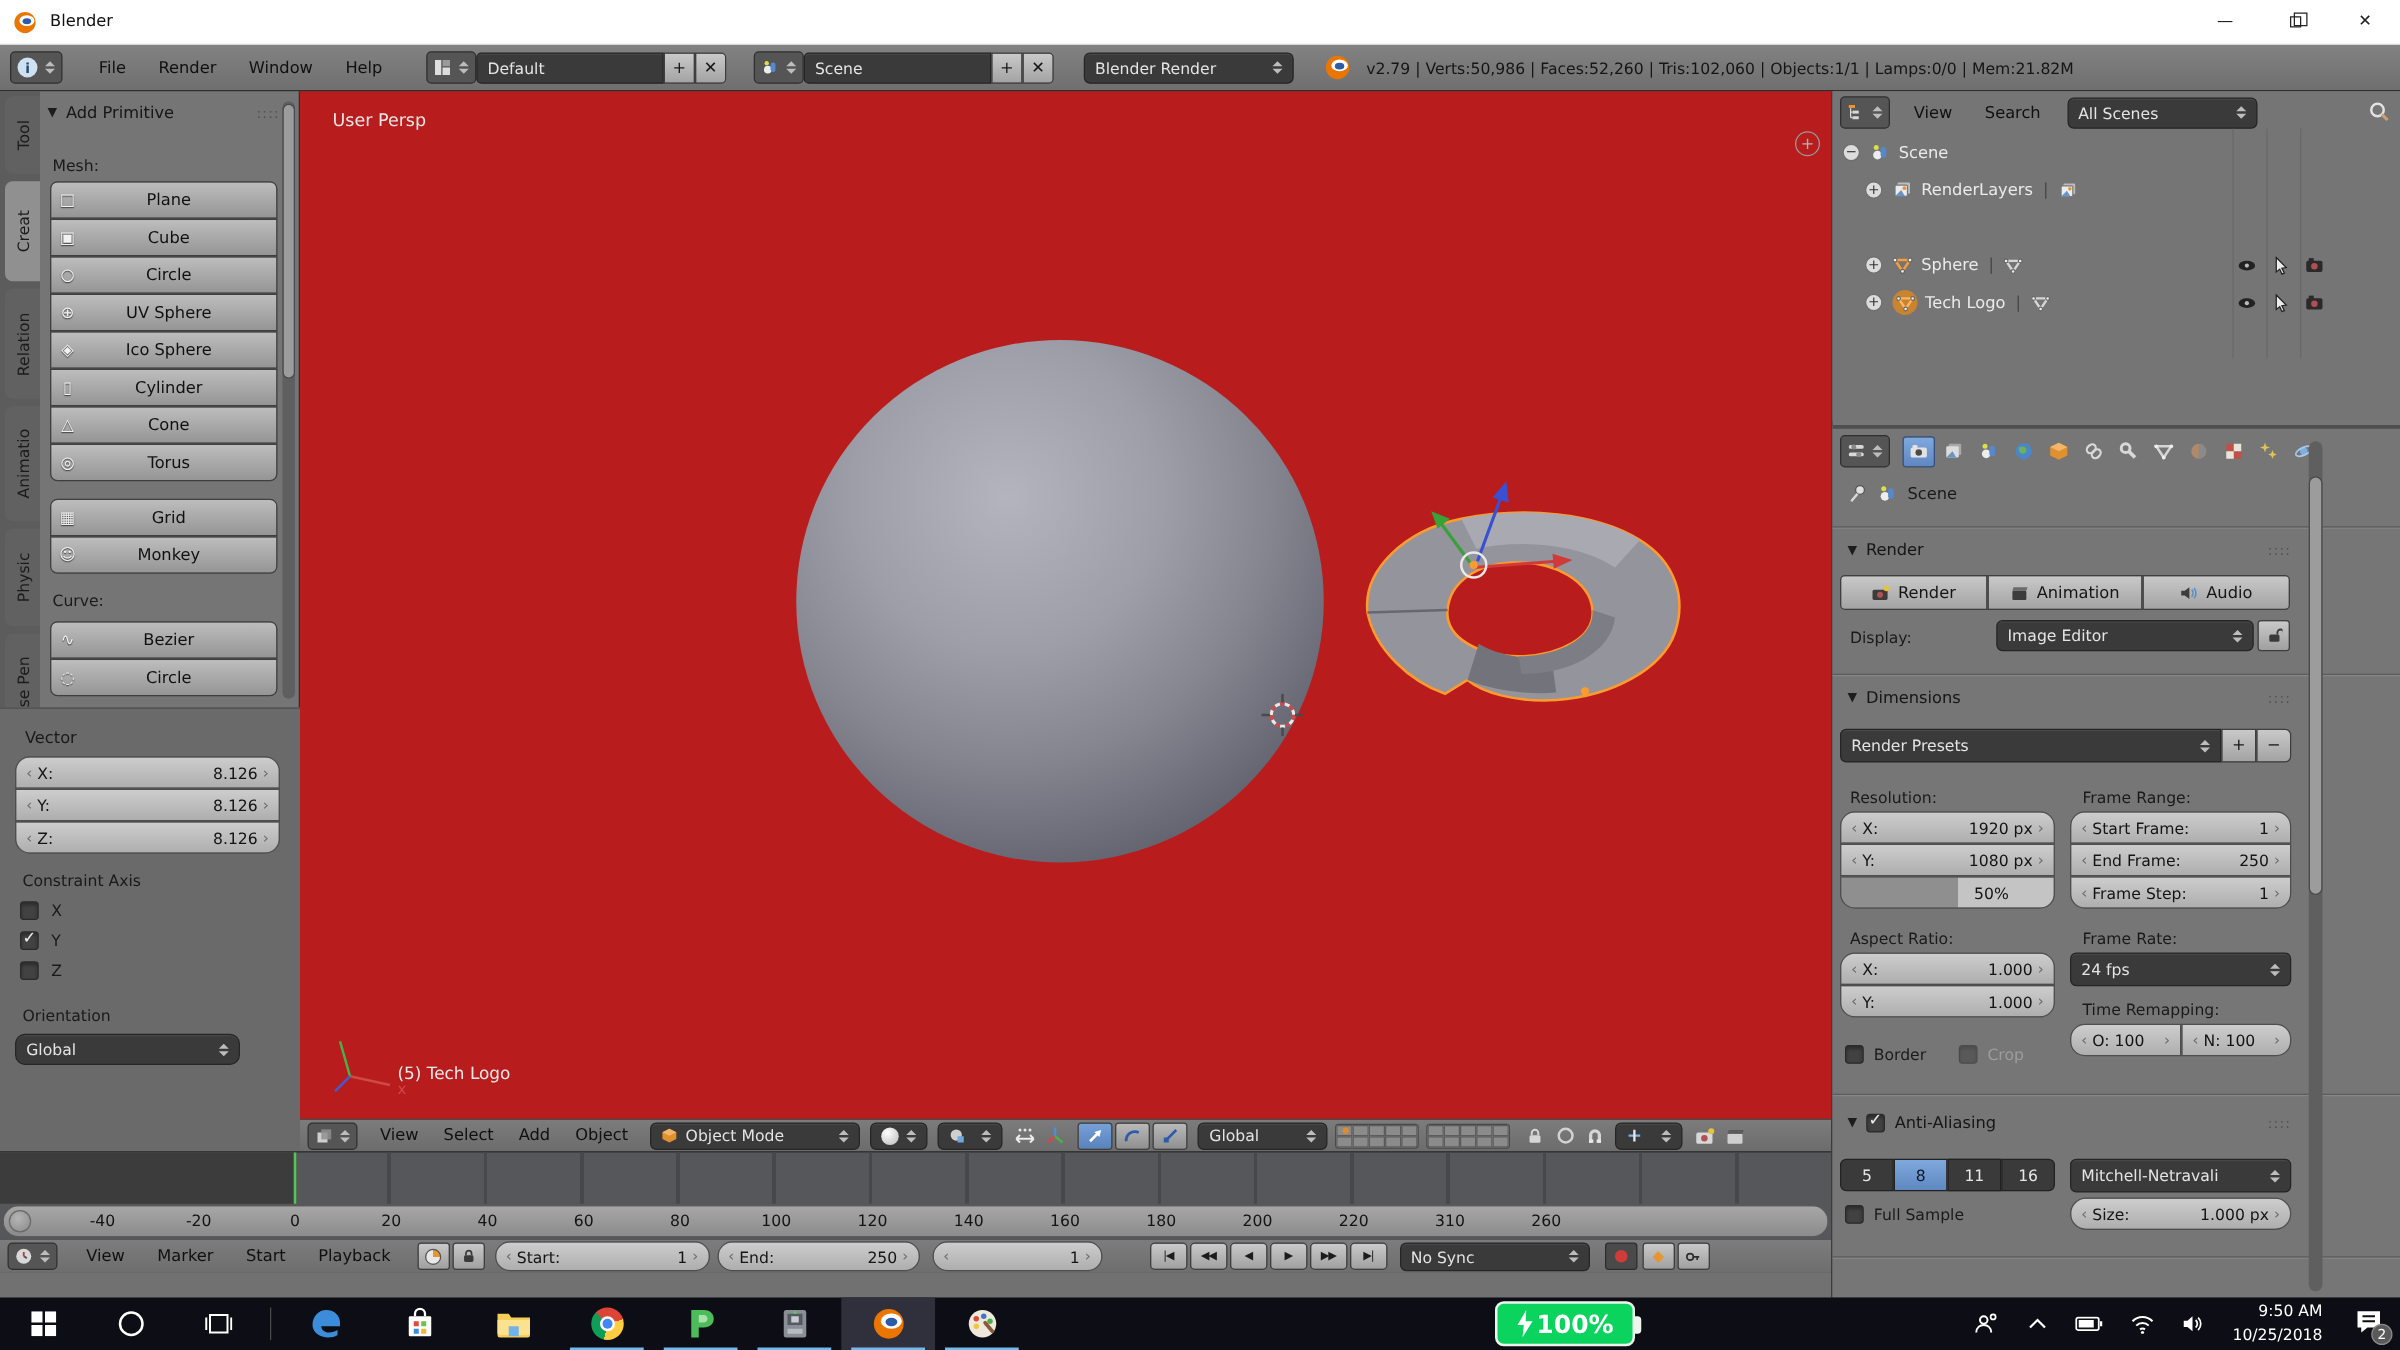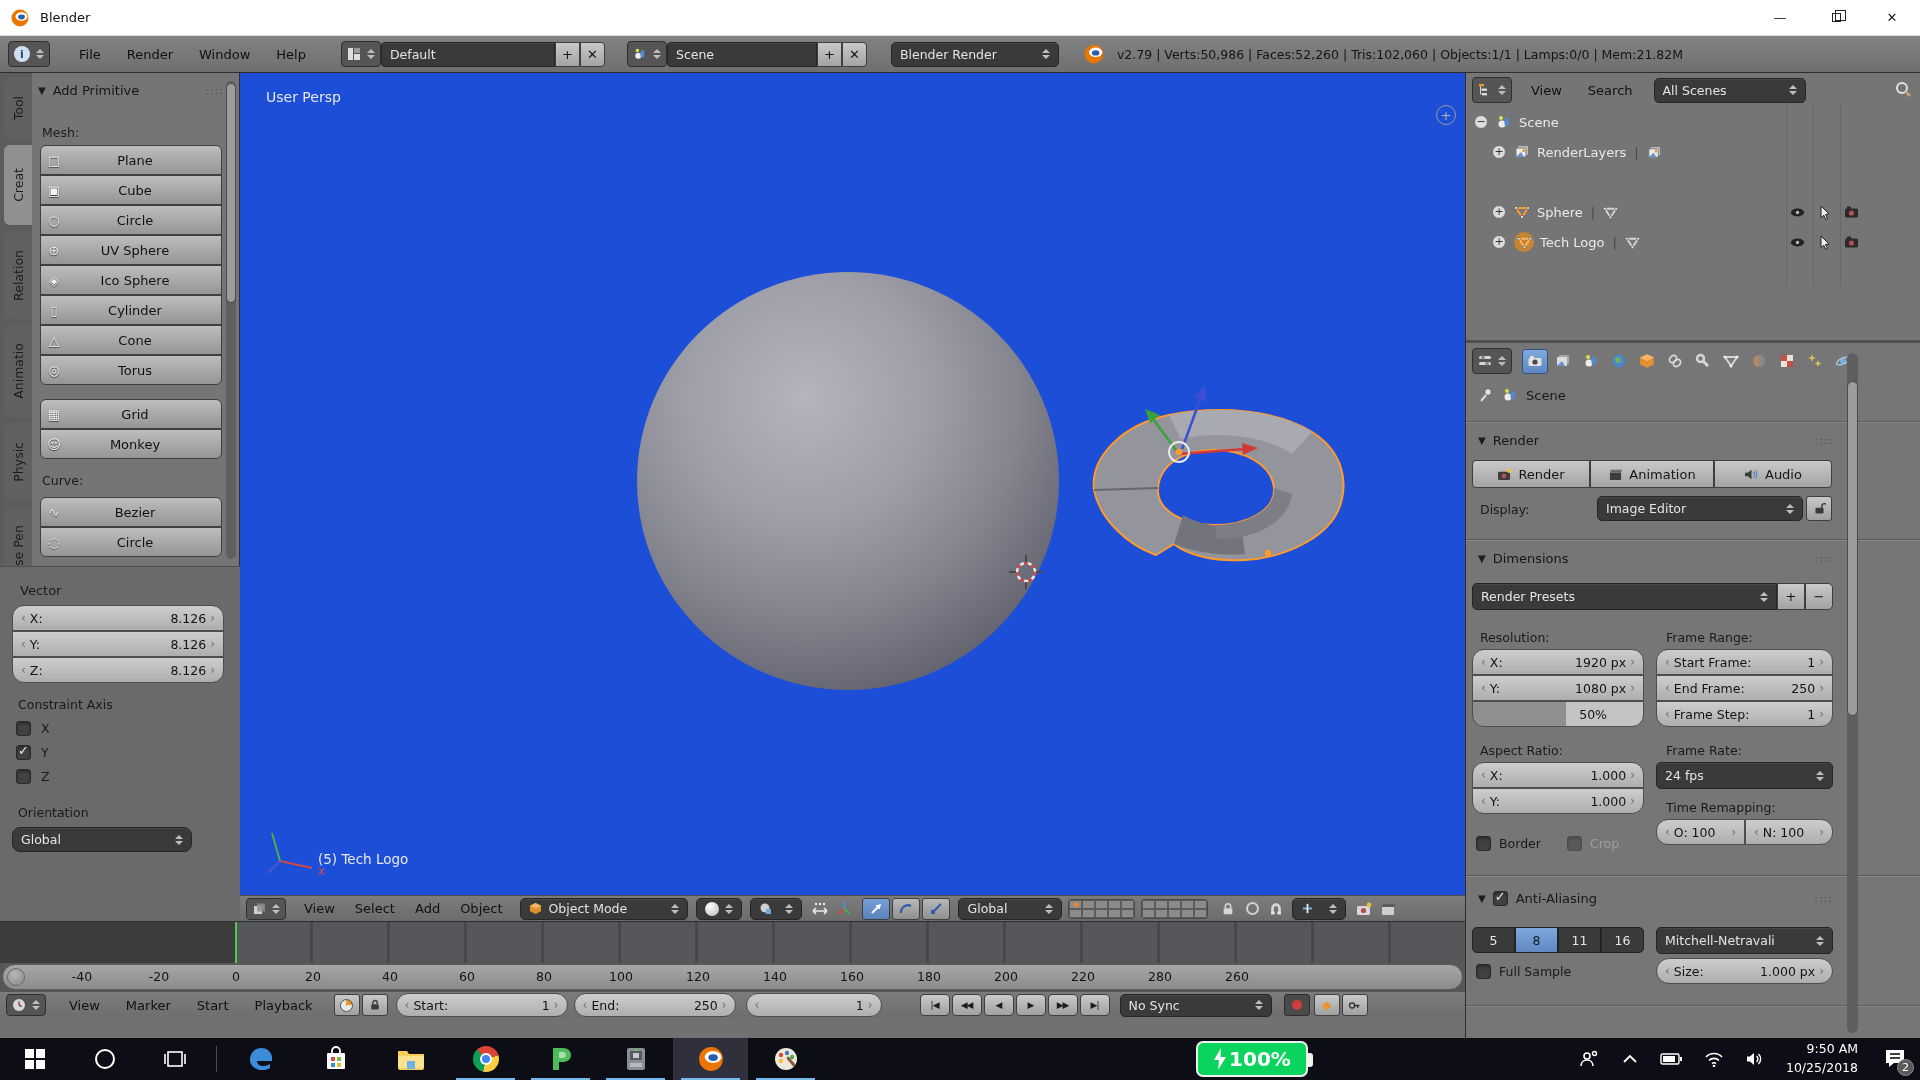--- a/index.html
+++ b/index.html
@@ -51,21 +51,21 @@
   .shelfbtn{position:absolute;left:40px;width:182px;height:30px;background:linear-gradient(#bdbdbd,#959595);border:1px solid #3f3f3f;display:flex;align-items:center;color:#111;font-size:13px}
   .shelfbtn .ic{width:26px;text-align:center;color:#f2f2f2;text-shadow:0 1px 1px #333;font-size:13px}
   .shelfbtn .lb{flex:1;text-align:center;padding-right:18px}
   .grp-top{border-radius:6px 6px 0 0}
   .grp-bot{border-radius:0 0 6px 6px}
   .opanel{position:absolute;left:0;top:493px;width:240px;height:355px;background:#6a6a6a;border-top:1px solid #4f4f4f}
   .scrolltrack{position:absolute;background:#5f5f5f;border-radius:6px}
   .scrollhandle{position:absolute;background:#9c9c9c;border:1px solid #4a4a4a;border-radius:6px}
 
   
-  .viewport{left:240px;top:73px;width:1225px;height:848px;background:#1d4ed8;overflow:hidden}
+  .viewport{left:240px;top:73px;width:1225px;height:848px;background:#b91c1c;overflow:hidden}
   .vp-label{color:#e8e8e8;font-size:14px}
   .sphere{position:absolute;left:397px;top:199px;width:422px;height:418px;border-radius:50%;
      background:radial-gradient(circle at 40% 30%, #b3b4be 0%, #9d9ea8 32%, #84858f 55%, #646571 78%, #54545e 95%)}
   .vp-header{position:absolute;left:0;top:822px;width:1225px;height:26px;background:linear-gradient(#7c7c7c,#6c6c6c);border-top:1px solid #4a4a4a;display:flex;align-items:center;padding:0 6px}
   .vph-menu{padding:0 10px;color:#101010;font-size:13px}
   .iconbtn{height:22px;min-width:24px;display:flex;align-items:center;justify-content:center;border-radius:3px}
   .mangrp{display:flex;gap:2px;margin-left:6px}
   .mangrp .iconbtn{background:linear-gradient(#b9b9b9,#8f8f8f);border:1px solid #3f3f3f;width:28px}
   .mangrp .iconbtn.sel{background:linear-gradient(#76a0d8,#5a82bd)}
   .layergrid{display:grid;grid-template-columns:repeat(5,13px);grid-template-rows:repeat(2,9px);border:1px solid #4a4a4a;border-radius:3px;overflow:hidden;margin-left:6px}
@@ -146,21 +146,21 @@
       <svg width="14" height="14" viewBox="0 0 14 14">
           <rect x="1" y="1" width="5" height="12" fill="#ddd"></rect>
           <rect x="7" y="1" width="6" height="5" fill="#9a9a9a"></rect>
           <rect x="7" y="7" width="6" height="6" fill="#ddd"></rect>
         </svg>
       <span class="stepper">
           <i class="up"></i>
           <i class="dn"></i>
         </span>
     </div>
-    <div class="ddark" style="width:174px;border-radius:4px 0 0 4px">
+    <div class="ddark" style="width:150px;border-radius:4px 0 0 4px">
         <span>Default</span>
       </div>
     <div class="btnlight" style="width:25px;height:25px;border-radius:0">+</div>
     <div class="btnlight" style="width:25px;height:25px;border-radius:0 4px 4px 0">✕</div>
   </div>
   <div class="row" style="margin-left:22px">
     <div class="minibtn">
       <svg width="14" height="14" viewBox="0 0 16 16">
           <circle cx="5" cy="4" r="2" fill="#d9e04a"></circle>
           <circle cx="6" cy="10" r="3.5" fill="#ededed"></circle>
@@ -527,21 +527,21 @@
     <span class="tick" style="left:387px">40</span>
     <span class="tick" style="left:464px">60</span>
     <span class="tick" style="left:541px">80</span>
     <span class="tick" style="left:618px">100</span>
     <span class="tick" style="left:695px">120</span>
     <span class="tick" style="left:772px">140</span>
     <span class="tick" style="left:849px">160</span>
     <span class="tick" style="left:926px">180</span>
     <span class="tick" style="left:1003px">200</span>
     <span class="tick" style="left:1080px">220</span>
-    <span class="tick" style="left:1157px">280</span>
+    <span class="tick" style="left:1157px">310</span>
     <span class="tick" style="left:1234px">260</span>
   </div>
   <div class="tl-header">
     <div class="minibtn" style="height:22px">
       <svg width="14" height="14" viewBox="0 0 14 14">
           <circle cx="7" cy="7" r="6" fill="#d8d8d8"></circle>
           <line x1="7" y1="7" x2="7" y2="3.5" stroke="#c03a3a" stroke-width="1.5"></line>
           <line x1="7" y1="7" x2="9.5" y2="8.5" stroke="#555" stroke-width="1.5"></line>
         </svg>
       <span class="stepper">

